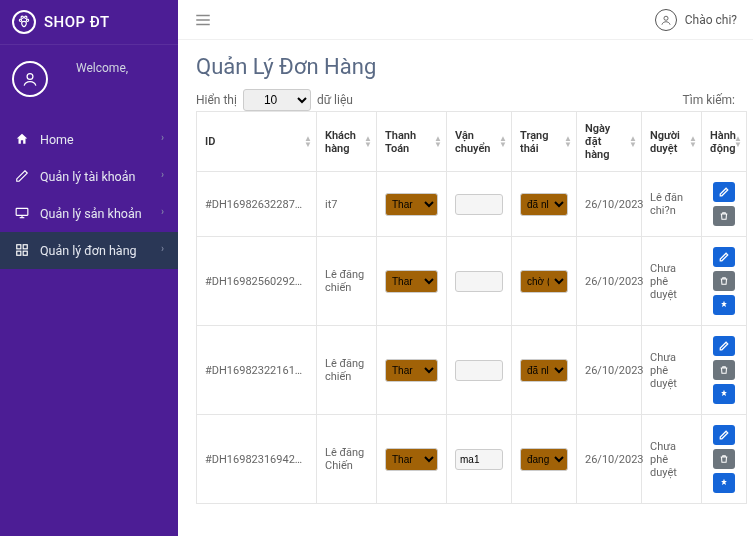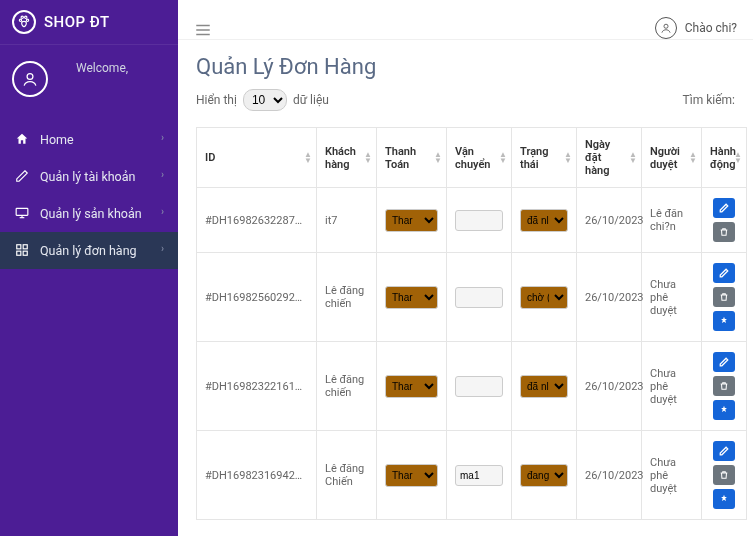--- a/index.html
+++ b/index.html
@@ -11,28 +11,28 @@
 .brand-text { font-size: 15px; font-weight: 500; letter-spacing: 0.5px; }
 .welcome { display: flex; align-items: flex-start; gap: 28px; padding: 16px 12px; }
 .avatar-lg { width: 36px; height: 36px; border: 2px solid #fff; border-radius: 50%; display: flex; align-items: center; justify-content: center; }
 .welcome-text { font-size: 12px; color: #d0d5e0; }
 .nav { margin-top: 8px; }
 .nav-item { display: flex; align-items: flex-start; gap: 10px; padding: 11px 14px; color: #e5e8f0; font-size: 12.5px; cursor: pointer; position: relative; }
 .nav-item.active { background: #2a3756; }
 .nav-ico { width: 16px; display: flex; justify-content: center; }
 .nav-exp { margin-left: auto; font-size: 10px; color: #8a93ad; }
 .main { flex: 1; display: flex; flex-direction: column; overflow: hidden; }
-.topbar { height: 40px; display: flex; align-items: flex-end; padding: 0 16px; border-bottom: 1px solid #f0f0f0; }
+.topbar { height: 40px; display: flex; align-items: center; padding: 0 16px; border-bottom: 1px solid #f0f0f0; }
 .hamburger { color: #888; cursor: pointer; }
 .top-right { margin-left: auto; display: flex; align-items: center; gap: 8px; color: #555; font-size: 12px; }
 .user-ico { width: 22px; height: 22px; border: 1.5px solid #555; border-radius: 50%; display: flex; align-items: center; justify-content: center; }
 .content { padding: 14px 18px; overflow: auto; flex: 1; }
 .page-title { font-size: 22px; color: #5a6a85; font-weight: 400; margin-bottom: 10px; }
-.table-ctrl { display: flex; align-items: center; font-size: 12px; color: #666; margin-bottom: 16px; }
-.len-select { margin: 0 6px; padding: 2px 4px; border: 1px solid #ccc; border-radius: 10px; font-size: 12px; }
+.table-ctrl { display: flex; align-items: center; font-size: 12px; color: #666; margin-bottom: 0; }
+.len-select { margin: 0 6px; padding: 2px 16px; border: 1px solid #ccc; border-radius: 3px; font-size: 12px; }
 .search-wrap { margin-left: auto; display: flex; align-items: center; gap: 6px; justify-content: flex-end; }
 .search-input { border: none; border-bottom: 1px solid #ccc; padding: 3px 2px; font-size: 12px; width: 120px; outline: none; }
 table.dt { width: 100%; border-collapse: collapse; table-layout: fixed; }
 .dt th, .dt td { border: 1px solid #e5e5e5; padding: 10px 8px; font-size: 11px; vertical-align: middle; text-align: left; }
 .dt th { font-weight: 600; color: #333; position: relative; padding-right: 16px; }
 .sort { position: absolute; right: 4px; top: 50%; transform: translateY(-50%); font-size: 8px; color: #bbb; line-height: 6px; }
 .dt td { color: #666; }
 .id-cell { color: #888; font-size: 11px; white-space: nowrap; overflow: hidden; text-overflow: ellipsis; }
 .sel { width: 100%; max-width: 60px; padding: 4px 2px; border: 1px solid #ccc; border-radius: 3px; background: #a16207; font-size: 10px; }
 .inp { width: 100%; padding: 4px; border: 1px solid #ccc; border-radius: 3px; background: #f5f5f5; font-size: 10px; }

